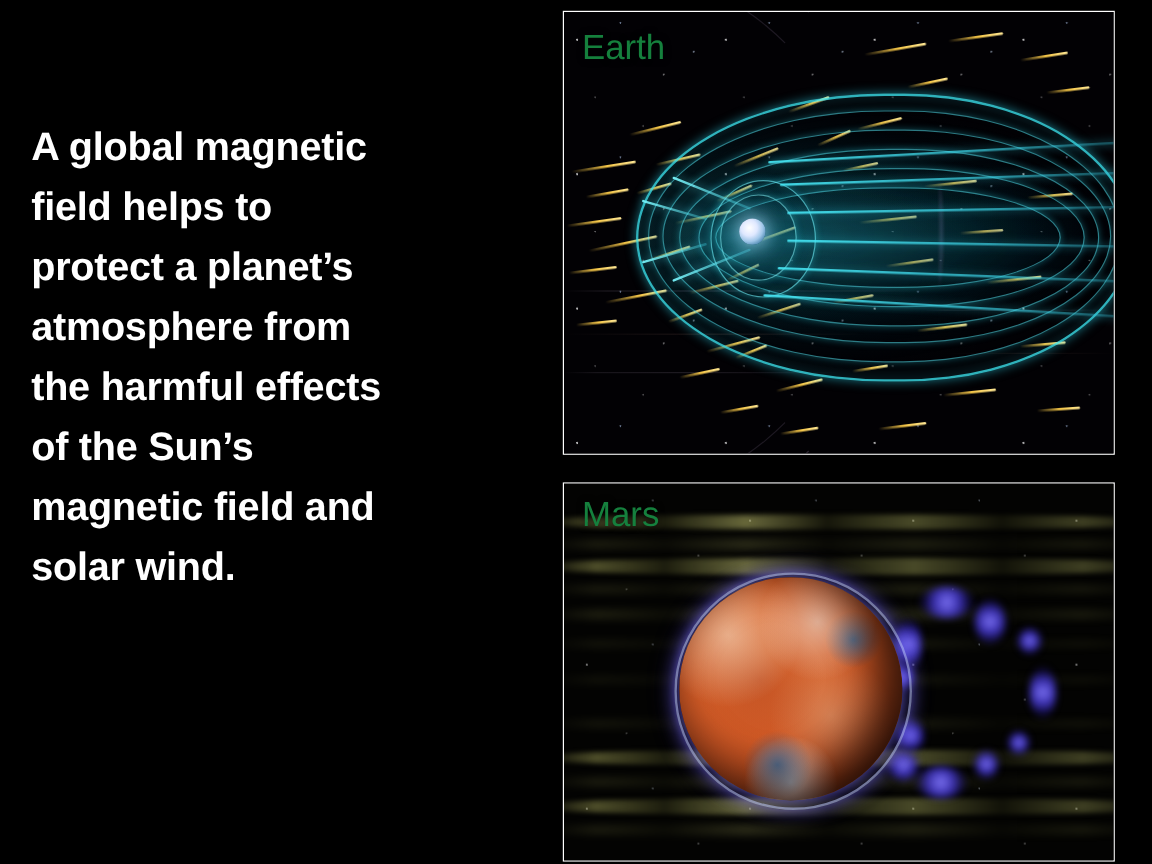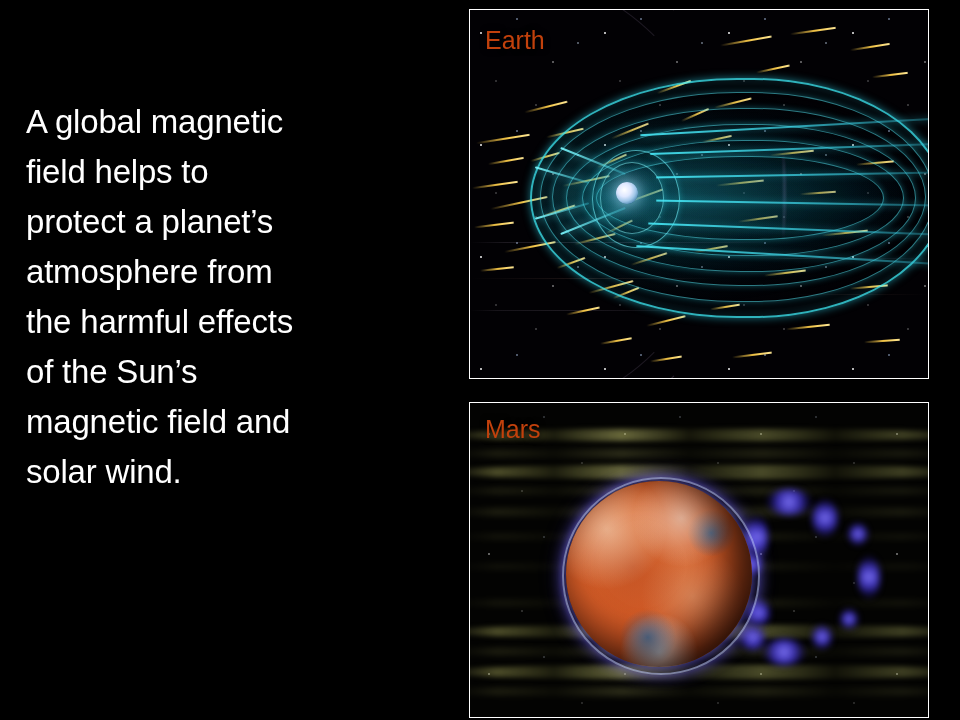--- a/index.html
+++ b/index.html
@@ -26,21 +26,21 @@
     position: absolute;
     left: 26px;
     top: 97px;
     width: 400px;
     color: #ffffff;
     font-family: "Liberation Sans", sans-serif;
     font-size: 33px;
     line-height: 50px;
     letter-spacing: -0.2px;
     white-space: pre-line;
-    font-weight: 400;
+    font-weight: 700;
   }
 
   
   .figure-frame {
     position: absolute;
     border: 1px solid #ffffff;
     background: #000000;
     overflow: hidden;
   }
   #earth-figure { left: 469px; top: 9px;  width: 458px; height: 368px; }
@@ -49,23 +49,23 @@
   .figure-canvas {
     position: absolute;
     inset: 0;
     overflow: hidden;
   }
 
   .figure-label {
     position: absolute;
     left: 15px;
     top: 14px;
-    color: #c2410c;
+    color: #15803d;
     font-family: "Liberation Sans", sans-serif;
-    font-size: 25px;
+    font-size: 29px;
     line-height: 32px;
     z-index: 40;
     text-shadow: 0 0 6px rgba(0,0,0,0.9);
     font-weight: 400;
   }
   #mars-figure .figure-label { top: 10px; }
 
   
   #earth-scene { background: #020104; }
 

